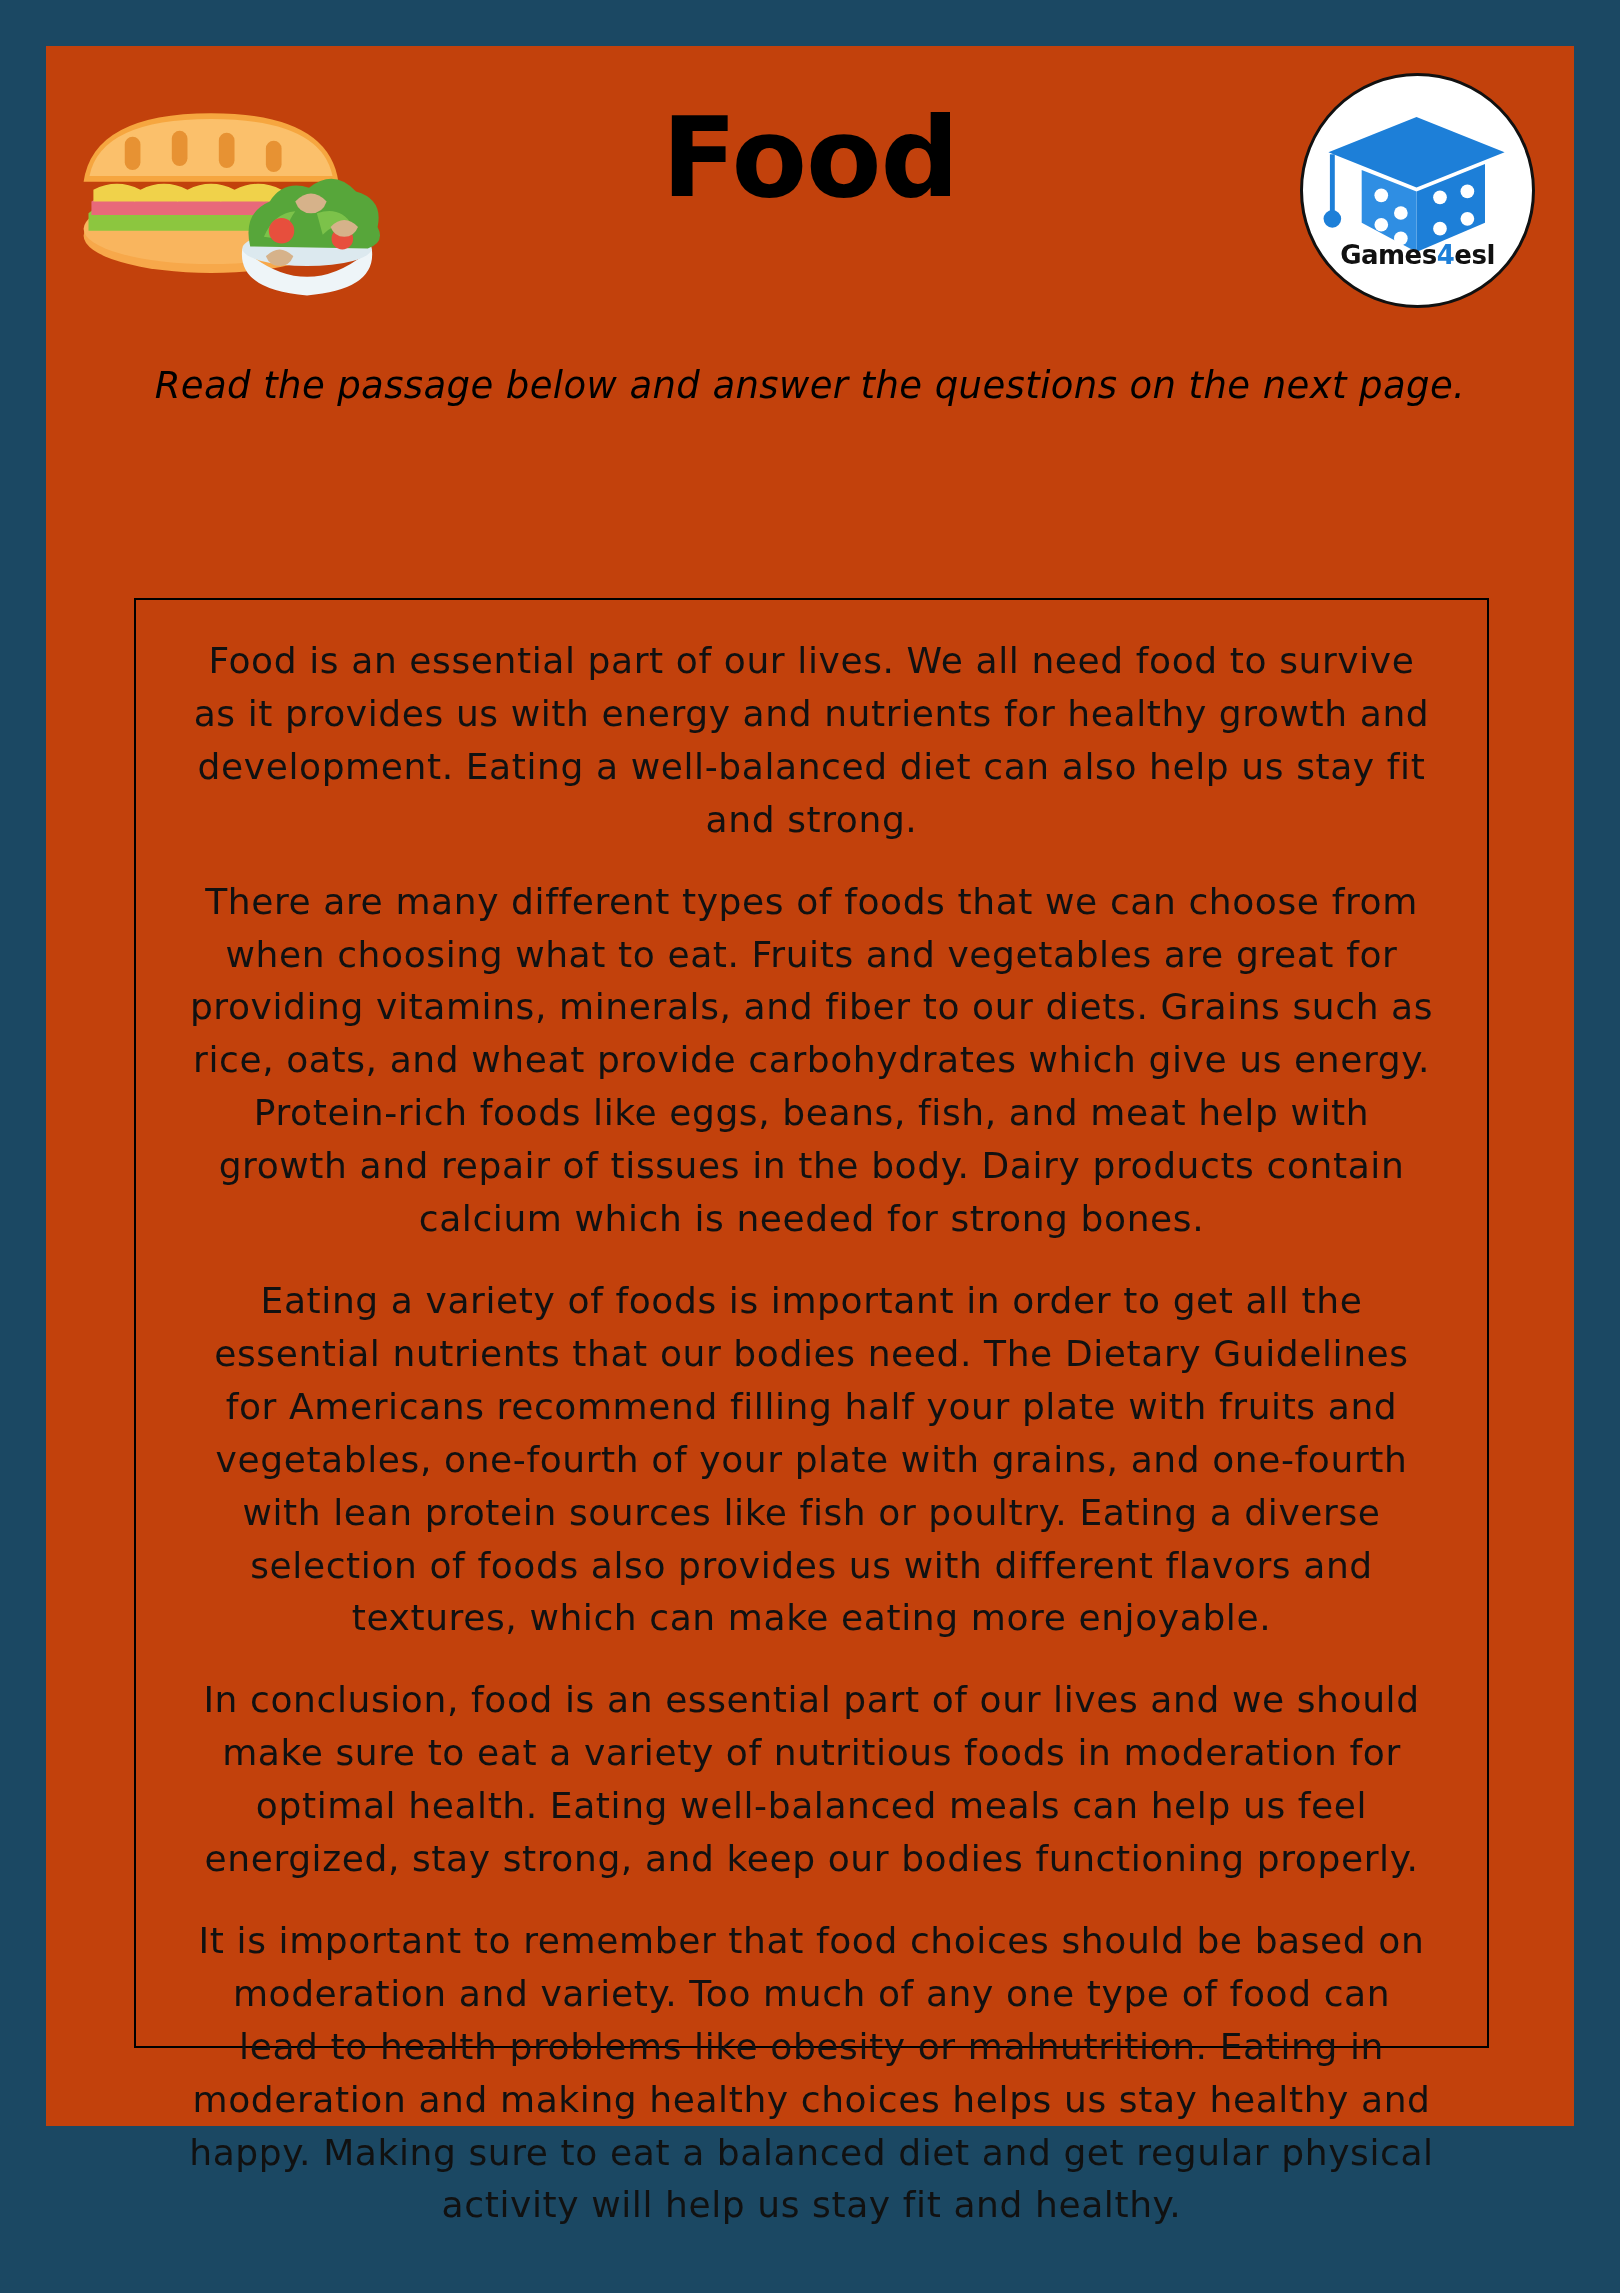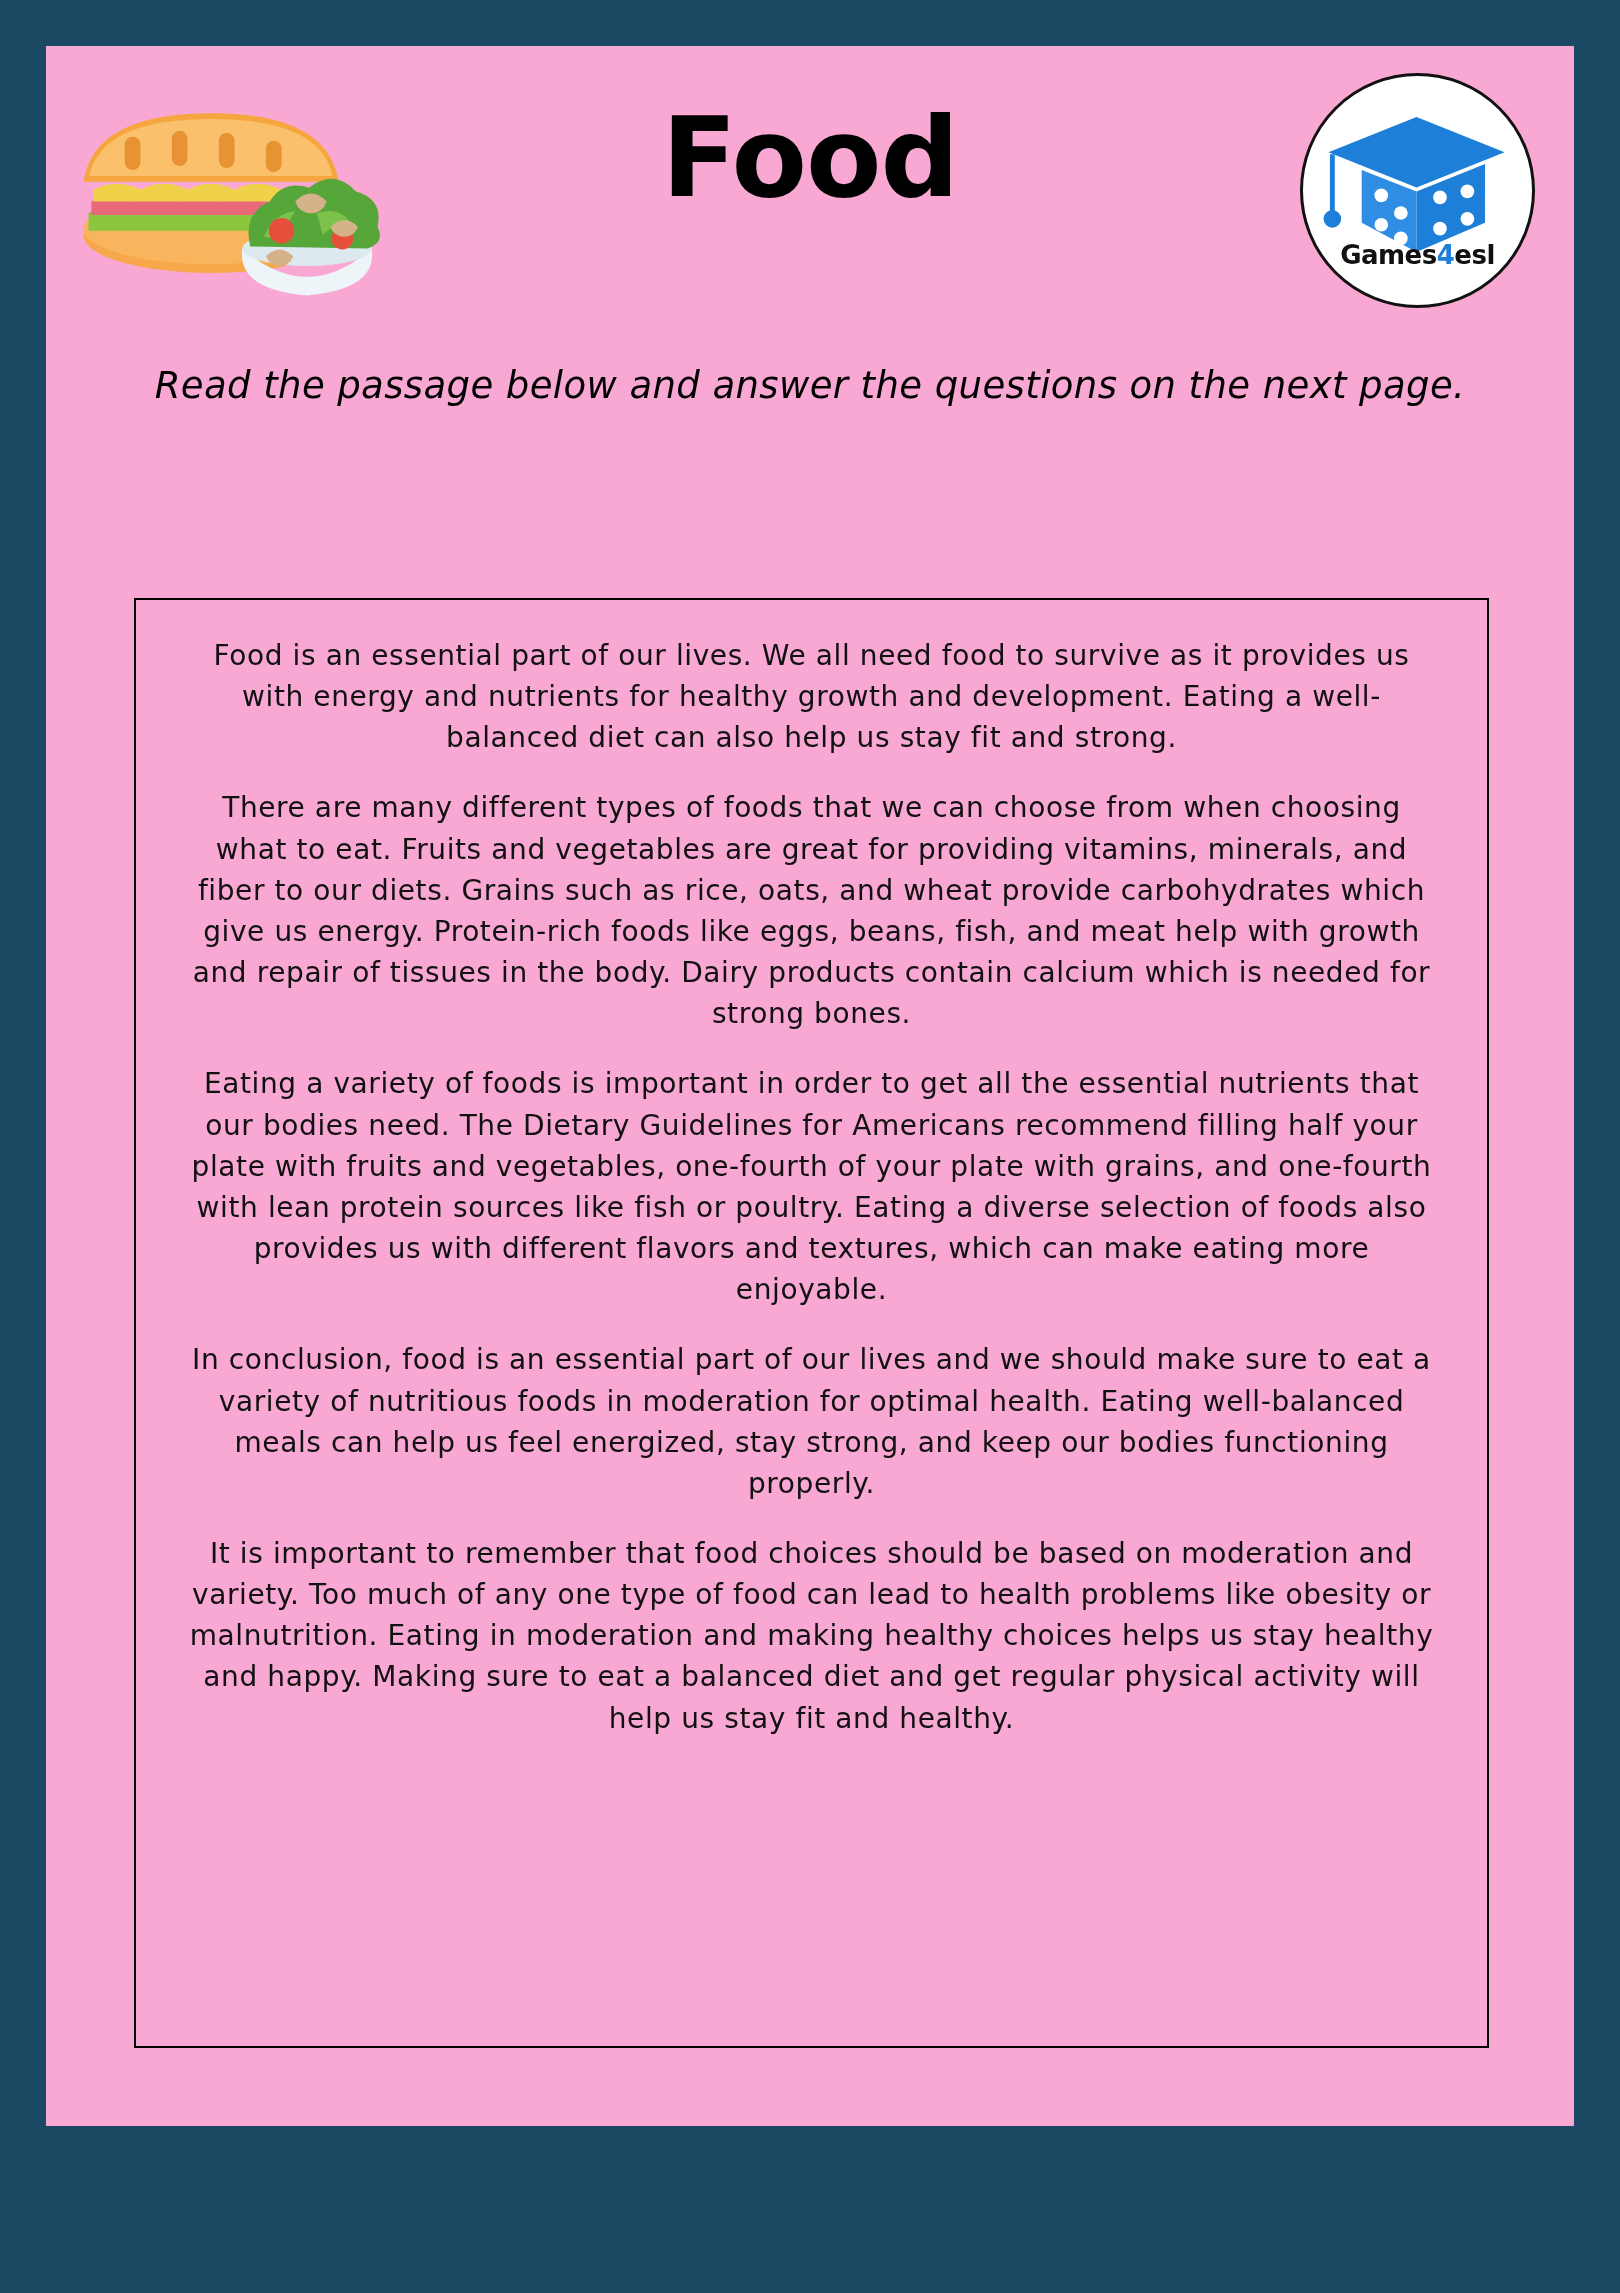--- a/index.html
+++ b/index.html
@@ -19,21 +19,21 @@
     height: 2294px;
     background: #1b4863;
     box-sizing: border-box;
   }
   .sheet {
     position: absolute;
     left: 46px;
     top: 46px;
     width: 1528px;
     height: 2080px;
-    background: #f9a8d4;
+    background: #c2410c;
     box-sizing: border-box;
   }
   
   .header {
     position: relative;
     height: 294px;
   }
   .title {
     position: absolute;
     left: 0;
@@ -101,21 +101,21 @@
     width: 1355px;
     height: 1450px;
     border: 2.9px solid #000000;
     box-sizing: border-box;
     padding: 35px 53px 0 53px;
   }
   .passage-box p {
     margin: 0 0 29px 0;
     text-align: center;
     font-family: "DejaVu Sans", sans-serif;
-    font-size: 28px;
+    font-size: 36px;
     line-height: 1.47;
     color: #111111;
     letter-spacing: 0.6px;
   }
   
   .footer {
     position: absolute;
     left: 0;
     right: 0;
     bottom: 0;

